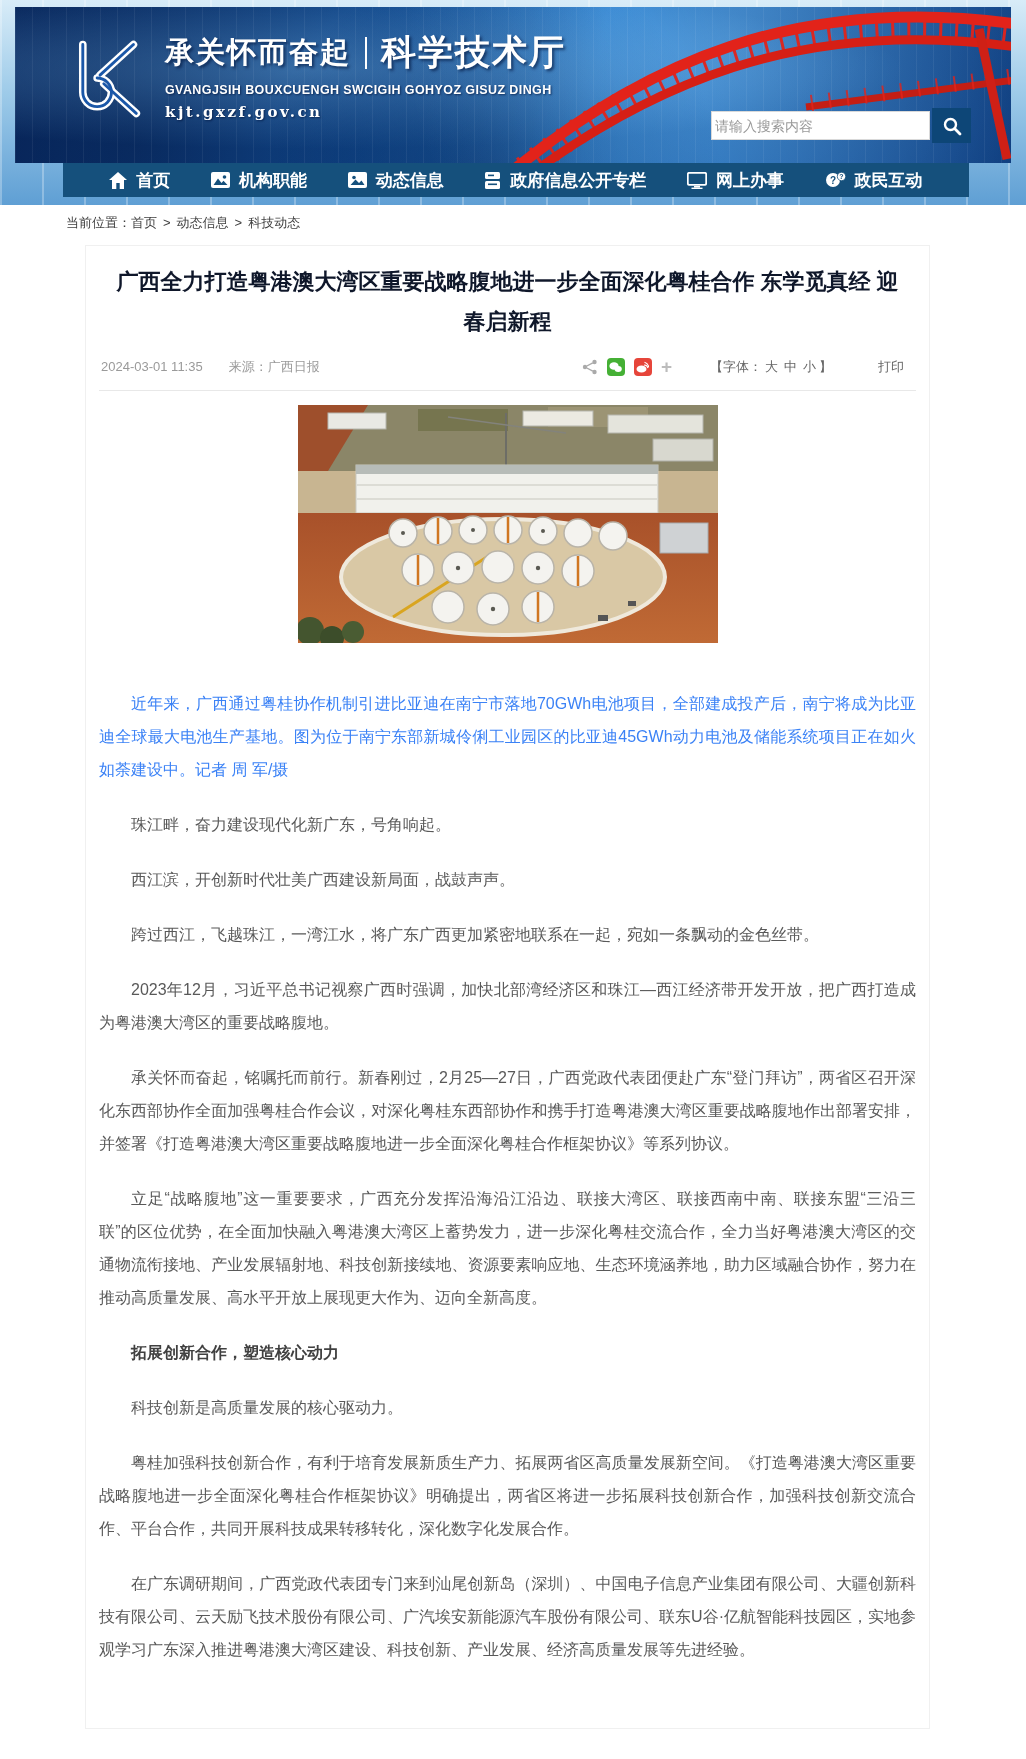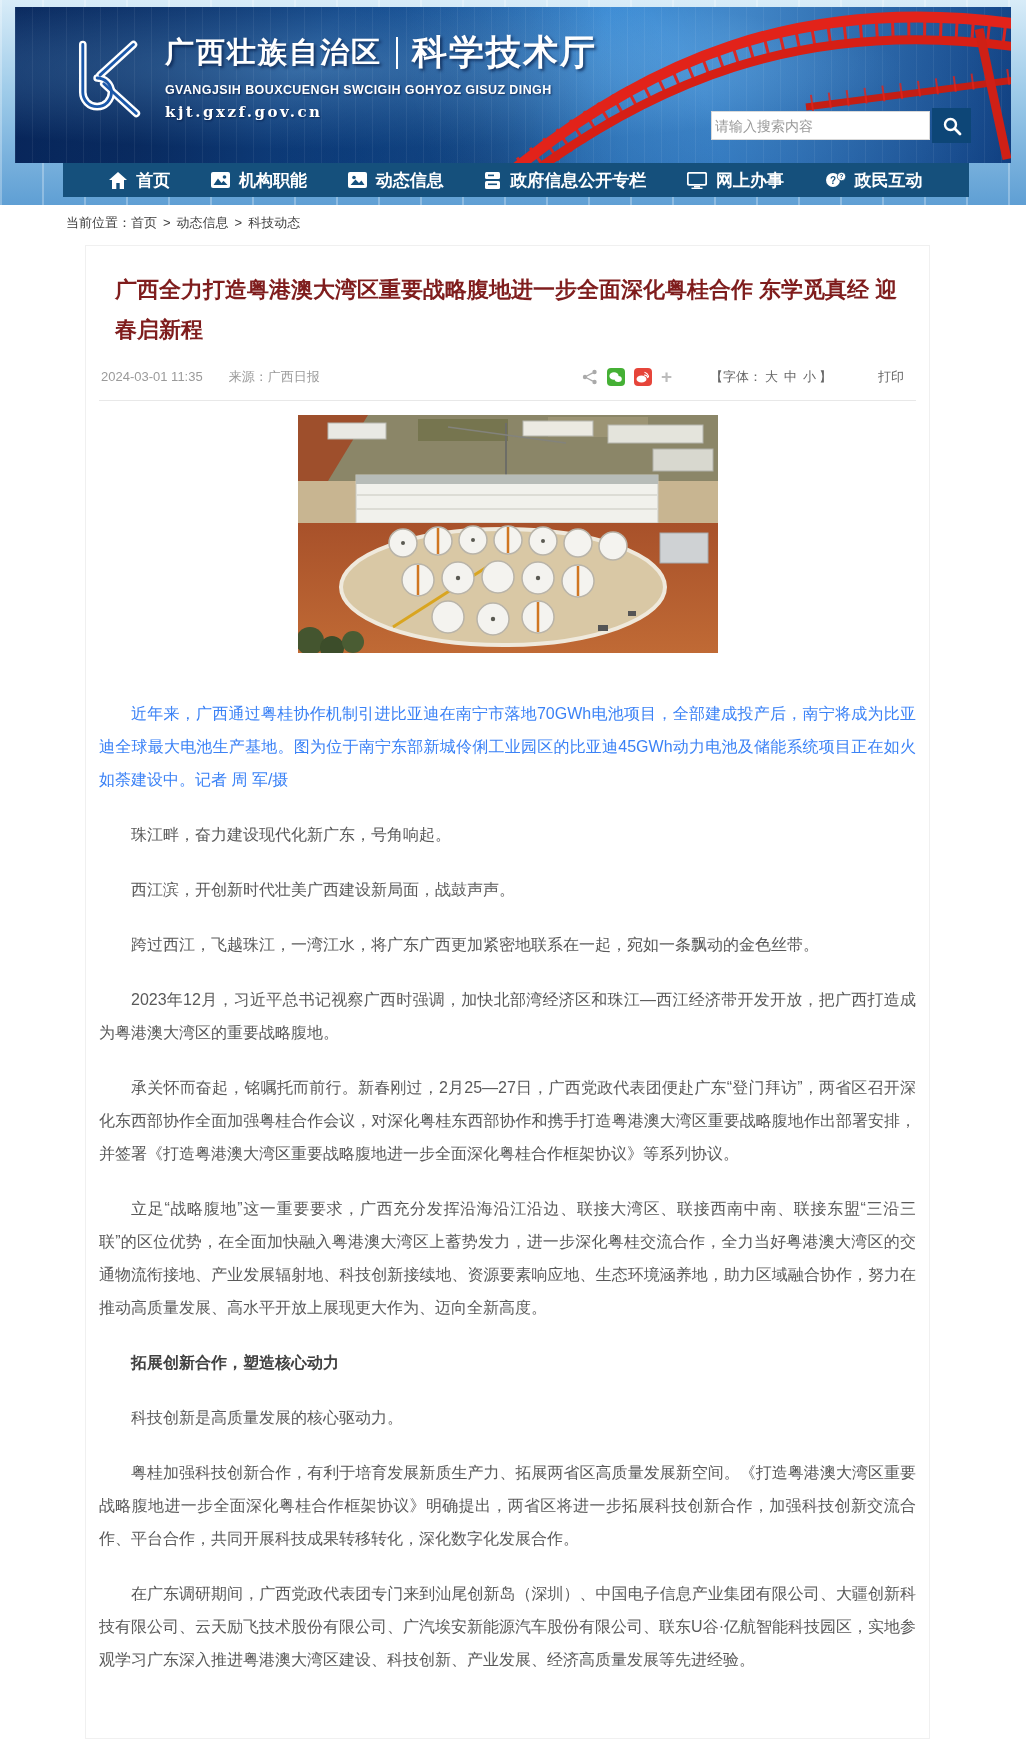--- a/index.html
+++ b/index.html
@@ -62,22 +62,22 @@
   
   .content { position:absolute; top:205px; left:0; width:1026px; }
   .breadcrumb { padding:9px 0 0 66px; font-size:13px; color:#3f3f3f; height:26px; }
   .breadcrumb a { color:#3f3f3f; text-decoration:none; cursor:pointer; }
   .breadcrumb .sep { margin:0 6px; color:#3f3f3f; }
   .article {
     width:845px; margin:14px 0 0 85px; border:1px solid #f0f0f0;
     padding:12px 13px 40px;
   }
   .article h1 {
-    margin:12px; padding:0 4px; font-size:22px; line-height:40px; font-weight:bold;
-    color:#7f1d1d; text-align:left;
+    margin:4px; padding:0 4px; font-size:22px; line-height:40px; font-weight:bold;
+    color:#0f172a; text-align:center;
   }
   .meta {
     margin-top:10px; padding:6px 6px 14px 2px; border-bottom:1px solid #e8e8e8;
     display:flex; justify-content:space-between; 
     font-size:13px; color:#9a9a9a;
   }
   .meta-left span { margin-right:26px; }
   .meta-right { display:flex; align-items:center; }
   .mi { display:inline-flex; align-items:center; justify-content:center; margin-left:9px; cursor:pointer; }
   .mi.wechat, .mi.weibo { width:18px; height:18px; border-radius:4px; }
@@ -120,21 +120,21 @@
         <path d="M49,51 L83,82"></path>
       </g>
       <g fill="none" stroke="#1a57a8" stroke-width="3" stroke-linecap="round">
         <path d="M27,10 v50 a15,15 0 1 0 15,-15"></path>
         <path d="M45,42 L80,10"></path>
         <path d="M49,51 L83,82"></path>
       </g>
     </svg>
     <div class="brand-text">
       <div class="brand-line1">
-        <span class="brand-region">广西壮族自治区</span>
+        <span class="brand-region">承关怀而奋起</span>
         <span class="brand-div"></span>
         <span class="brand-dept">科学技术厅</span>
       </div>
       <div class="brand-zhuang">GVANGJSIH BOUXCUENGH SWCIGIH GOHYOZ GISUZ DINGH</div>
       <div class="brand-url">kjt.gxzf.gov.cn</div>
     </div>
   </div>
   <div class="search">
     <input type="text" placeholder="请输入搜索内容" style="">
     <button class="search-btn">

